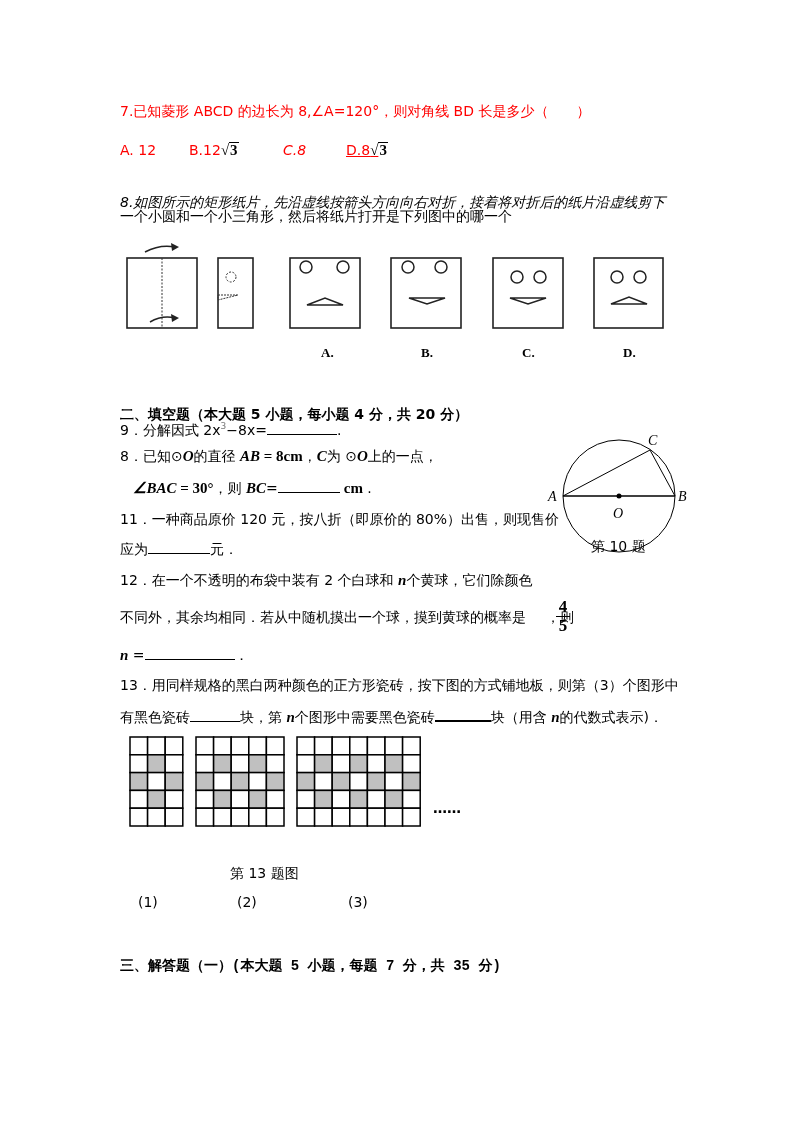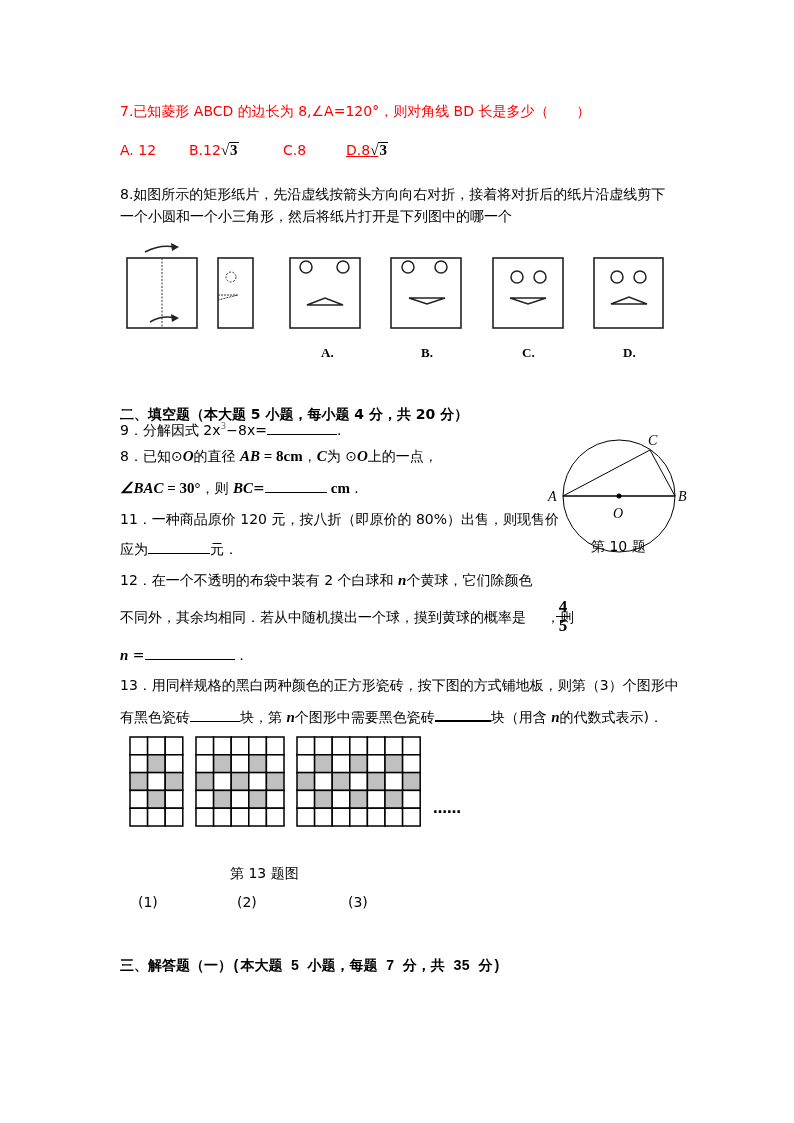--- a/index.html
+++ b/index.html
@@ -21,24 +21,24 @@
   .abs{position:absolute;white-space:nowrap;}
   svg text{font-family:"Liberation Serif",serif;font-style:italic;font-size:14px;}
   .figlabel{position:absolute;font-family:"Liberation Serif",serif;font-weight:bold;font-size:13px;}
 </style>
 </head>
 <body>
 
 <div class="ln red" style="top:101px;text-align:right;">7.已知菱形 ABCD 的边长为 8,∠A=120°，则对角线 BD 长是多少（　　）</div>
 <div class="ln red" style="top:140px;left:120px;"><span>A. 12</span></div>
 <div class="ln red" style="top:140px;left:189px;"><span>B.12</span><span class="sqrt">√<span class="rad">3</span></span></div>
-<div class="ln red" style="top:140px;left:283px;"><span>C.8</span></div>
+<div class="ln red" style="top:140px;left:283px;font-style:italic;"><span>C.8</span></div>
 <div class="ln red" style="top:140px;left:346px;text-decoration:underline;"><span>D.8</span><span class="sqrt">√<span class="rad">3</span></span></div>
 
-<div class="ln" style="top:184px;">8.如图所示的矩形纸片，先沿虚线按箭头方向向右对折，接着将对折后的纸片沿虚线剪下</div>
+<div class="ln" style="top:192px;font-style:italic;">8.如图所示的矩形纸片，先沿虚线按箭头方向向右对折，接着将对折后的纸片沿虚线剪下</div>
 <div class="ln" style="top:206px;">一个小圆和一个小三角形，然后将纸片打开是下列图中的哪一个</div>
 
 <svg class="abs" style="left:0;top:240px;" width="794" height="100">
 
   <g>
     <rect x="127" y="18" width="70" height="70" fill="none" stroke="#222" stroke-width="1.6"></rect>
     <line x1="162" y1="18" x2="162" y2="88" stroke="#333" stroke-dasharray="2,1.5"></line>
     <path d="M145 12 Q160 4 175 7" fill="none" stroke="#222" stroke-width="1.5"></path>
     <polygon points="179,7 171,3 172,11" fill="#222"></polygon>
     <path d="M150 82 Q162 75 175 78" fill="none" stroke="#222" stroke-width="1.5"></path>
@@ -77,21 +77,21 @@
 <div class="figlabel" style="left:321px;top:345px;">A.</div>
 <div class="figlabel" style="left:421px;top:345px;">B.</div>
 <div class="figlabel" style="left:522px;top:345px;">C.</div>
 <div class="figlabel" style="left:623px;top:345px;">D.</div>
 
 <div class="ln bold" style="top:404px;">二、填空题（本大题 5 小题，每小题 4 分，共 20 分）</div>
 
 <div class="ln" style="top:416px;"><span>9．分解因式 2x</span><span class="sup">3</span><span>−8x=</span><span class="blank" style="width:70px;"></span><span>.</span></div>
 
 <div class="ln" style="top:446px;"><span>8．已知</span><span>⊙</span><span class="m">O</span><span>的直径 </span><span class="m">AB</span><span class="mr"> = 8cm</span><span>，</span><span class="m">C</span><span>为 </span><span>⊙</span><span class="m">O</span><span>上的一点，</span></div>
-<div class="ln" style="top:478px;"><span class="m">∠BAC</span><span class="mr"> = 30°</span><span>，则 </span><span class="m">BC</span><span>=</span><span class="blank" style="width:62px;"></span><span class="mr" style="margin-left:4px;">cm</span><span> .</span></div>
+<div class="ln" style="top:478px;margin-left:13px;"><span class="m">∠BAC</span><span class="mr"> = 30°</span><span>，则 </span><span class="m">BC</span><span>=</span><span class="blank" style="width:62px;"></span><span class="mr" style="margin-left:4px;">cm</span><span> .</span></div>
 
 <svg class="abs" style="left:540px;top:430px;" width="160" height="130">
   <circle cx="79" cy="66" r="56" fill="none" stroke="#000" stroke-width="1"></circle>
   <line x1="23" y1="66" x2="135" y2="66" stroke="#000" stroke-width="1.3"></line>
   <line x1="23" y1="66" x2="110" y2="20" stroke="#000" stroke-width="1"></line>
   <line x1="110" y1="20" x2="135" y2="66" stroke="#000" stroke-width="1"></line>
   <circle cx="79" cy="66" r="2.5" fill="#000"></circle>
   <text x="8" y="71">A</text>
   <text x="138" y="71">B</text>
   <text x="108" y="15">C</text>

